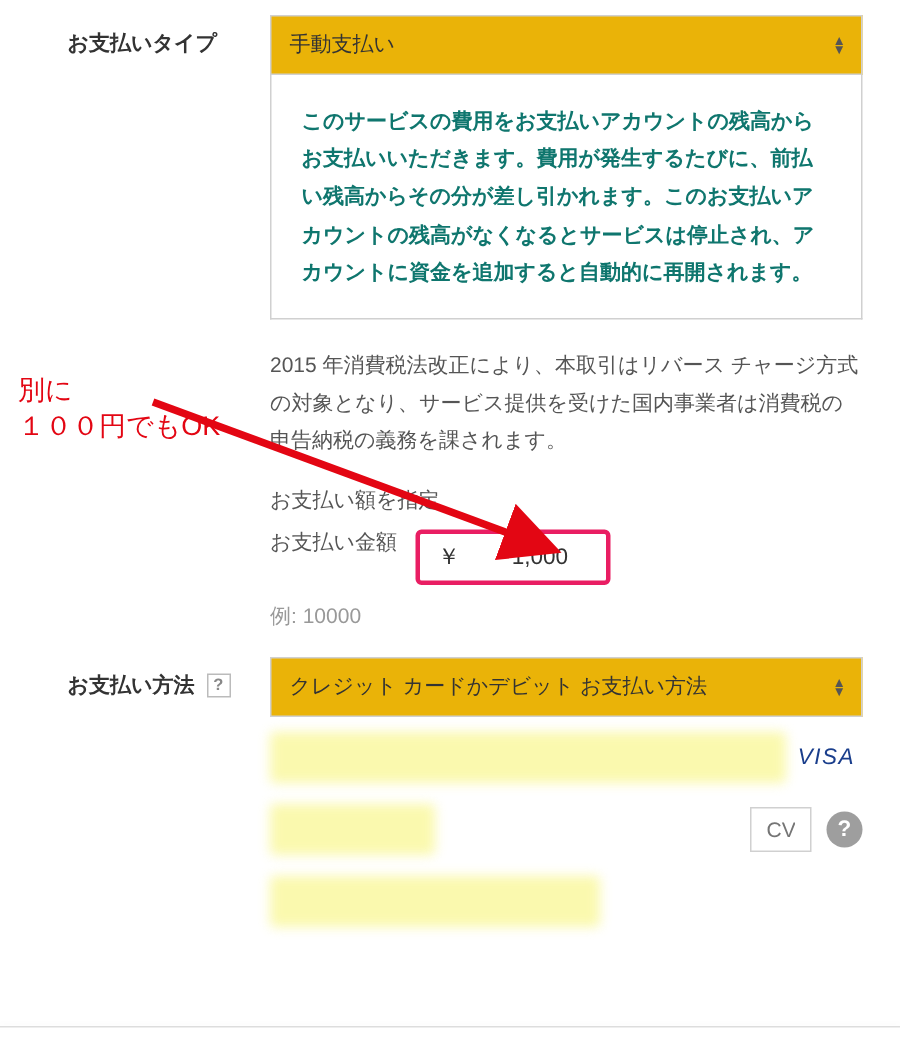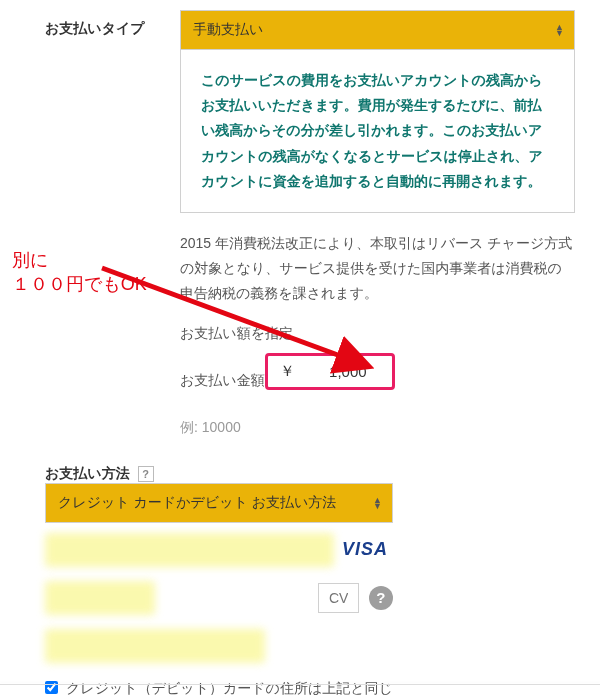--- a/index.html
+++ b/index.html
@@ -53,21 +53,21 @@
       font-weight: bold;
     }
     .tax-note {
       font-size: 14px;
       color: #555;
       line-height: 1.8;
       margin: 18px 0;
     }
     .amount-section { margin-top: 12px; }
     .amount-title { font-size: 14px; color: #555; margin-bottom: 10px; }
-    .amount-row { display: flex; align-items: flex-end; }
+    .amount-row { display: flex; align-items: flex-start; gap: 12px; }
     .amount-label { font-size: 14px; color: #555; }
     .amount-input-wrap {
       border: 3px solid #e91e63;
       border-radius: 4px;
       padding: 6px 12px;
       display: flex;
       align-items: center;
       gap: 12px;
       min-width: 130px;
     }
@@ -75,21 +75,21 @@
     .amount-value {
       font-size: 15px;
       color: #333;
       border: none;
       outline: none;
       width: 60px;
       text-align: right;
       background: transparent;
       font-family: inherit;
     }
-    .example { font-size: 14px; color: #999; margin-top: 29px; }
+    .example { font-size: 14px; color: #999; margin-top: 12px; }
     .help-badge {
       display: inline-flex;
       width: 16px; height: 16px;
       border: 1px solid #bbb;
       align-items: center; justify-content: center;
       font-size: 11px; color: #888;
       margin-left: 4px;
       vertical-align: middle;
     }
     .card-form { margin-top: 10px; }
@@ -98,22 +98,22 @@
       height: 34px;
       border-radius: 3px;
       filter: blur(4px);
       opacity: 0.85;
     }
     .card-row1 { display: flex; align-items: center; gap: 8px; margin-bottom: 14px; }
     .card-row1 .blur-field { flex: 1; }
     .visa-mark {
       color: #1a3e8c;
       font-style: italic;
-      font-weight: bold;
-      font-size: 18px;
+      font-weight: normal;
+      font-size: 15px;
       letter-spacing: 1px;
       padding-right: 5px;
     }
     .card-row2 { display: flex; align-items: center; gap: 10px; margin-bottom: 14px; }
     .card-row2 .blur-field.date { width: 110px; }
     .cvc-box {
       border: 1px solid #d0d0d0;
       padding: 6px 10px;
       font-size: 14px;
       color: #888;
@@ -194,21 +194,21 @@
           <span class="amount-input-wrap">
             <span class="amount-currency">￥</span>
             <input class="amount-value" value="1,000" style="">
           </span>
         </div>
         <div class="example">例: 10000</div>
       </div>
     </div>
   </div>
 
-  <div class="row" style="margin-top:18px;flex-direction:column;">
+  <div class="row" style="margin-top:18px;">
     <div class="label-col" style="padding-top:10px;">
       <span>お支払い方法</span>
       <span class="help-badge">?</span>
     </div>
     <div class="field-col">
       <div class="select-box">
         <span>クレジット カードかデビット お支払い方法</span>
         <span class="chevrons">
           <span>▲</span>
             <span>▼</span>
@@ -222,24 +222,20 @@
         </div>
         <div class="card-row2">
           <div class="blur-field date"></div>
           <div style="flex:1"></div>
           <input class="cvc-box" placeholder="CVC" style="">
           <span class="help-circle">?</span>
         </div>
         <div class="card-row3">
           <div class="blur-field"></div>
         </div>
-        <label class="checkbox-row">
-          <input type="checkbox" checked="" style="">
-          <span>クレジット（デビット）カードの住所は上記と同じ</span>
-        </label>
       </div>
     </div>
   </div>
 
 </div>
 
 <div class="annotation">
   <div class="annotation-text">
     <span>別に</span><br>
     <span>１００円でもOK</span>

